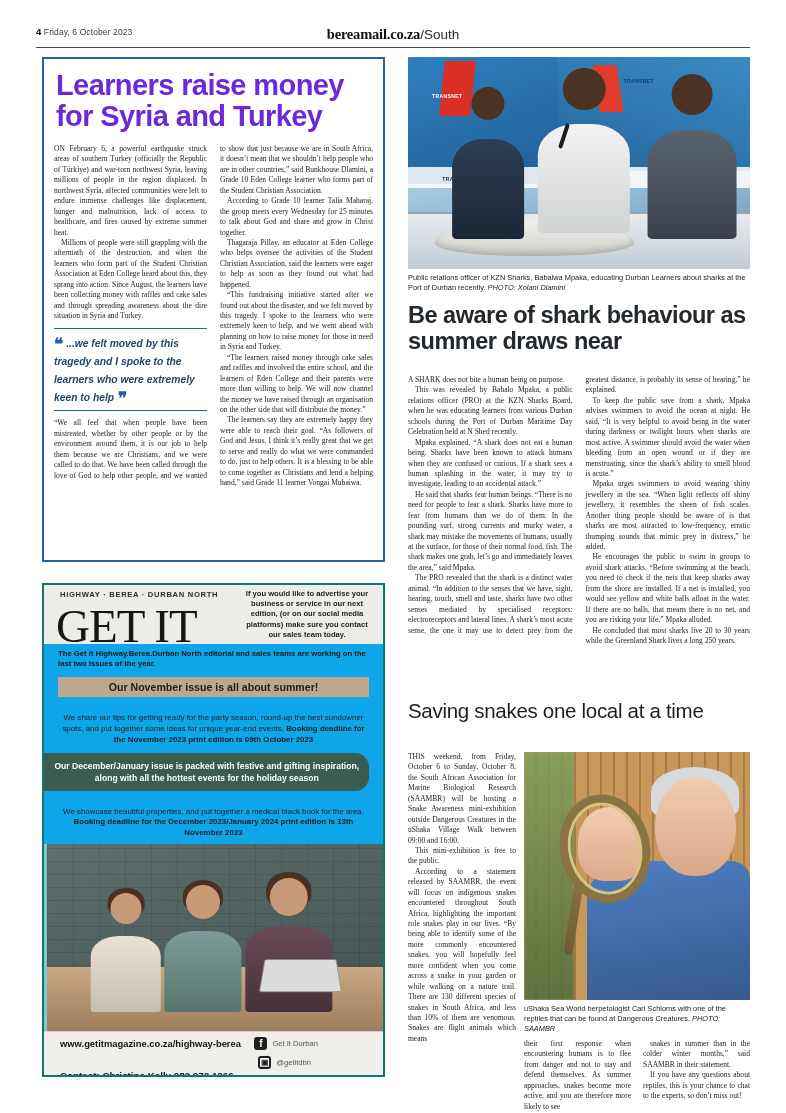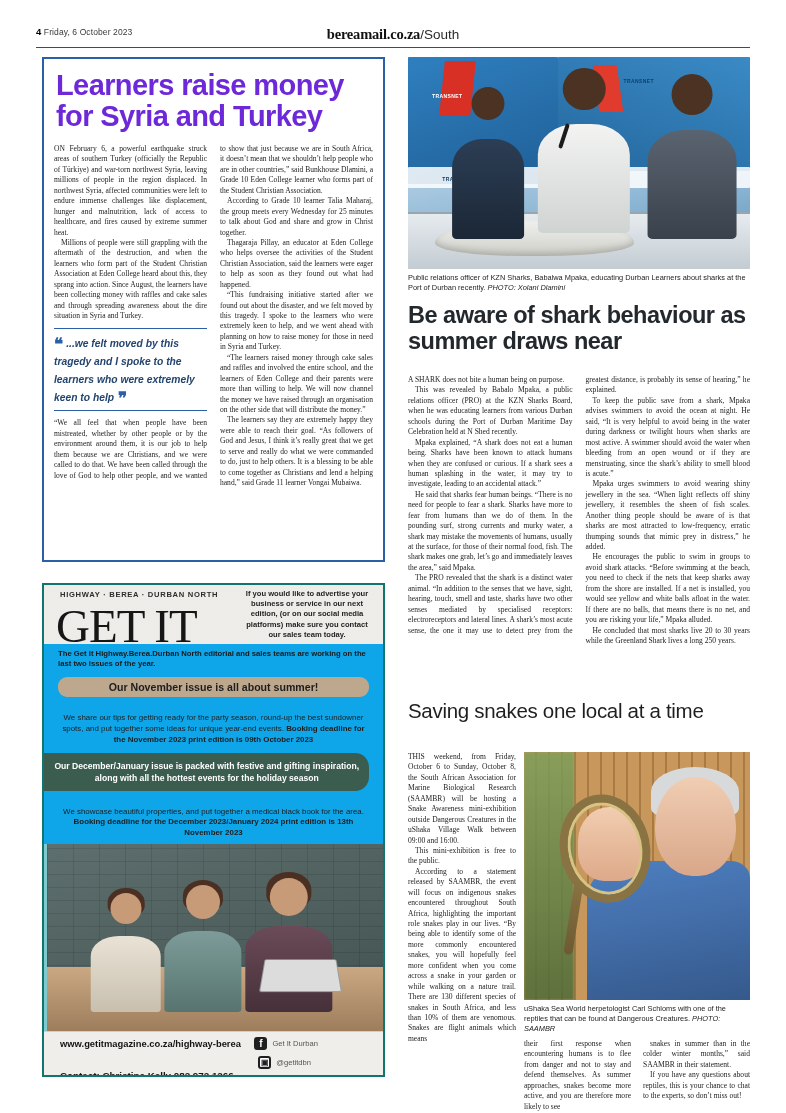--- a/index.html
+++ b/index.html
@@ -216,21 +216,21 @@
   }
   #getit-sub {
     padding:5px 14px 6px 14px;
     font-family:"Liberation Sans", sans-serif;
     font-size:7.7px; font-weight:bold; line-height:1.32;
     color:#1a1a1a;
   }
   .band-tan {
     margin: 2px 14px 0 14px;
     background:#bda88e;
-    border-radius:9px;
+    border-radius:0;
     padding:4px 8px;
     text-align:center;
     font-family:"Liberation Sans", sans-serif;
     font-size:10.6px; font-weight:bold; color:#1d1d1d;
   }
   .ad-para {
     padding: 16px 14px 2px 14px;
     font-family:"Liberation Sans", sans-serif;
     font-size:7.9px; line-height:1.36;
     text-align:center; color:#1e1e1e;

